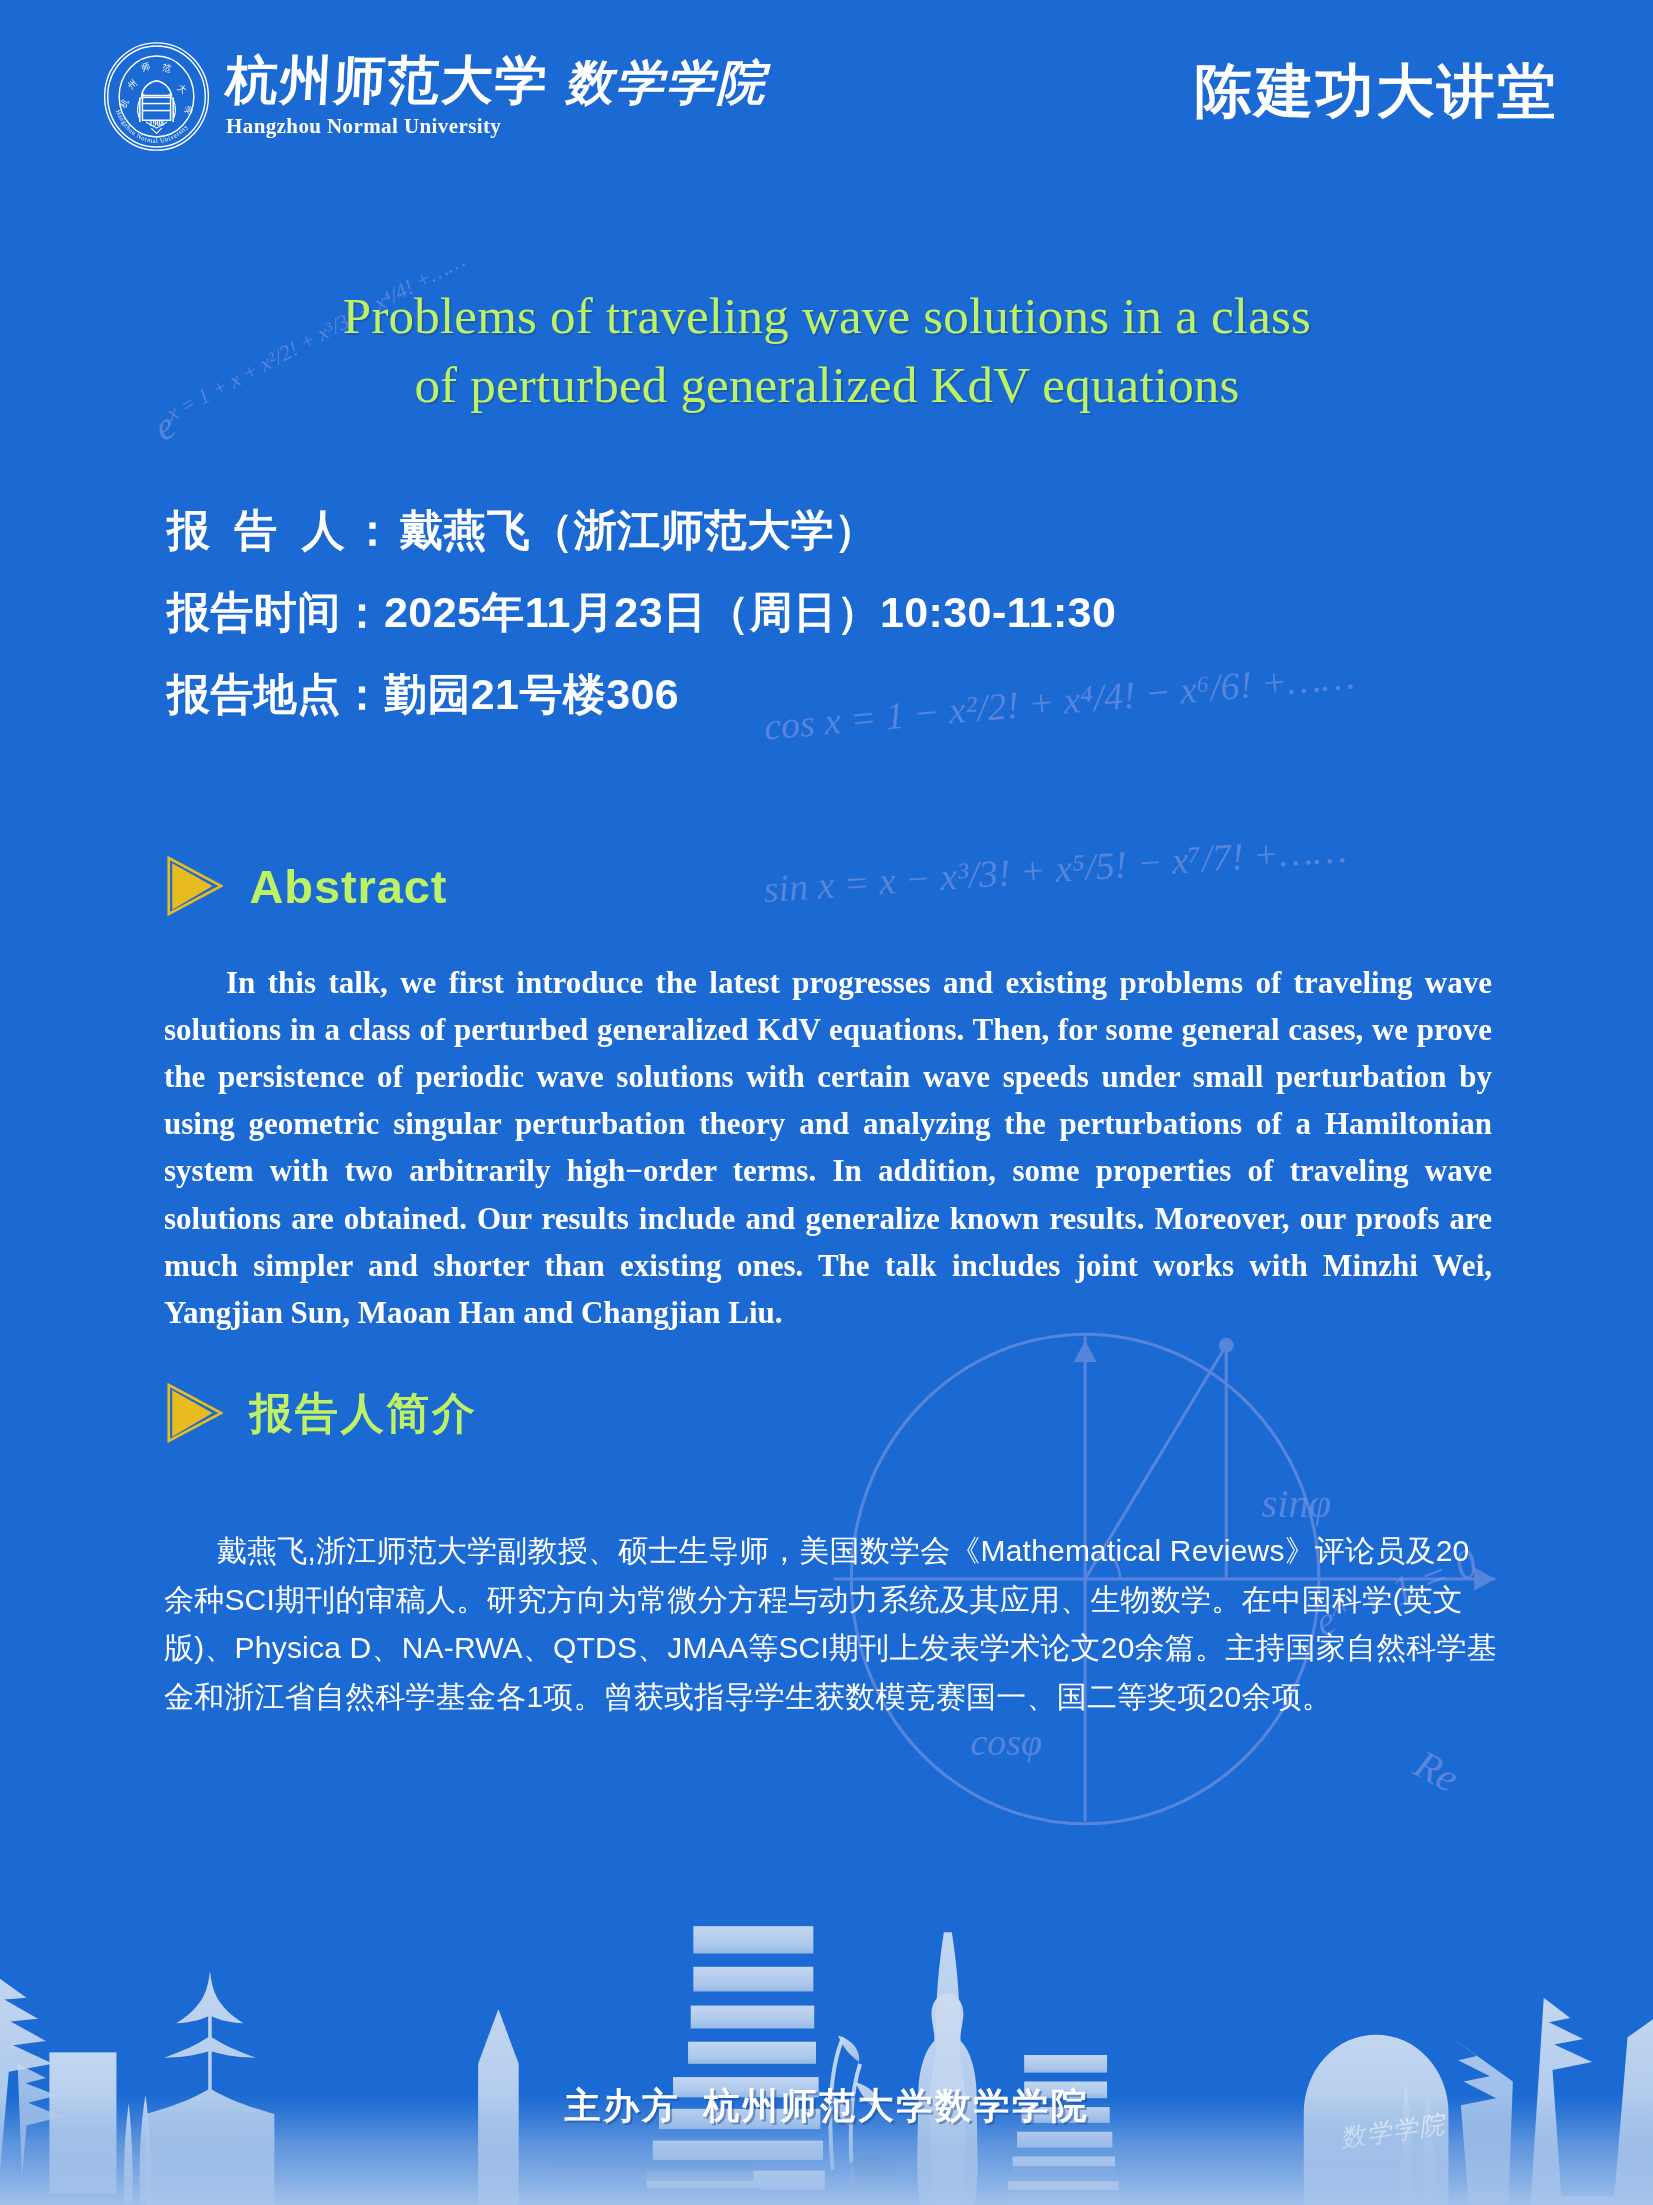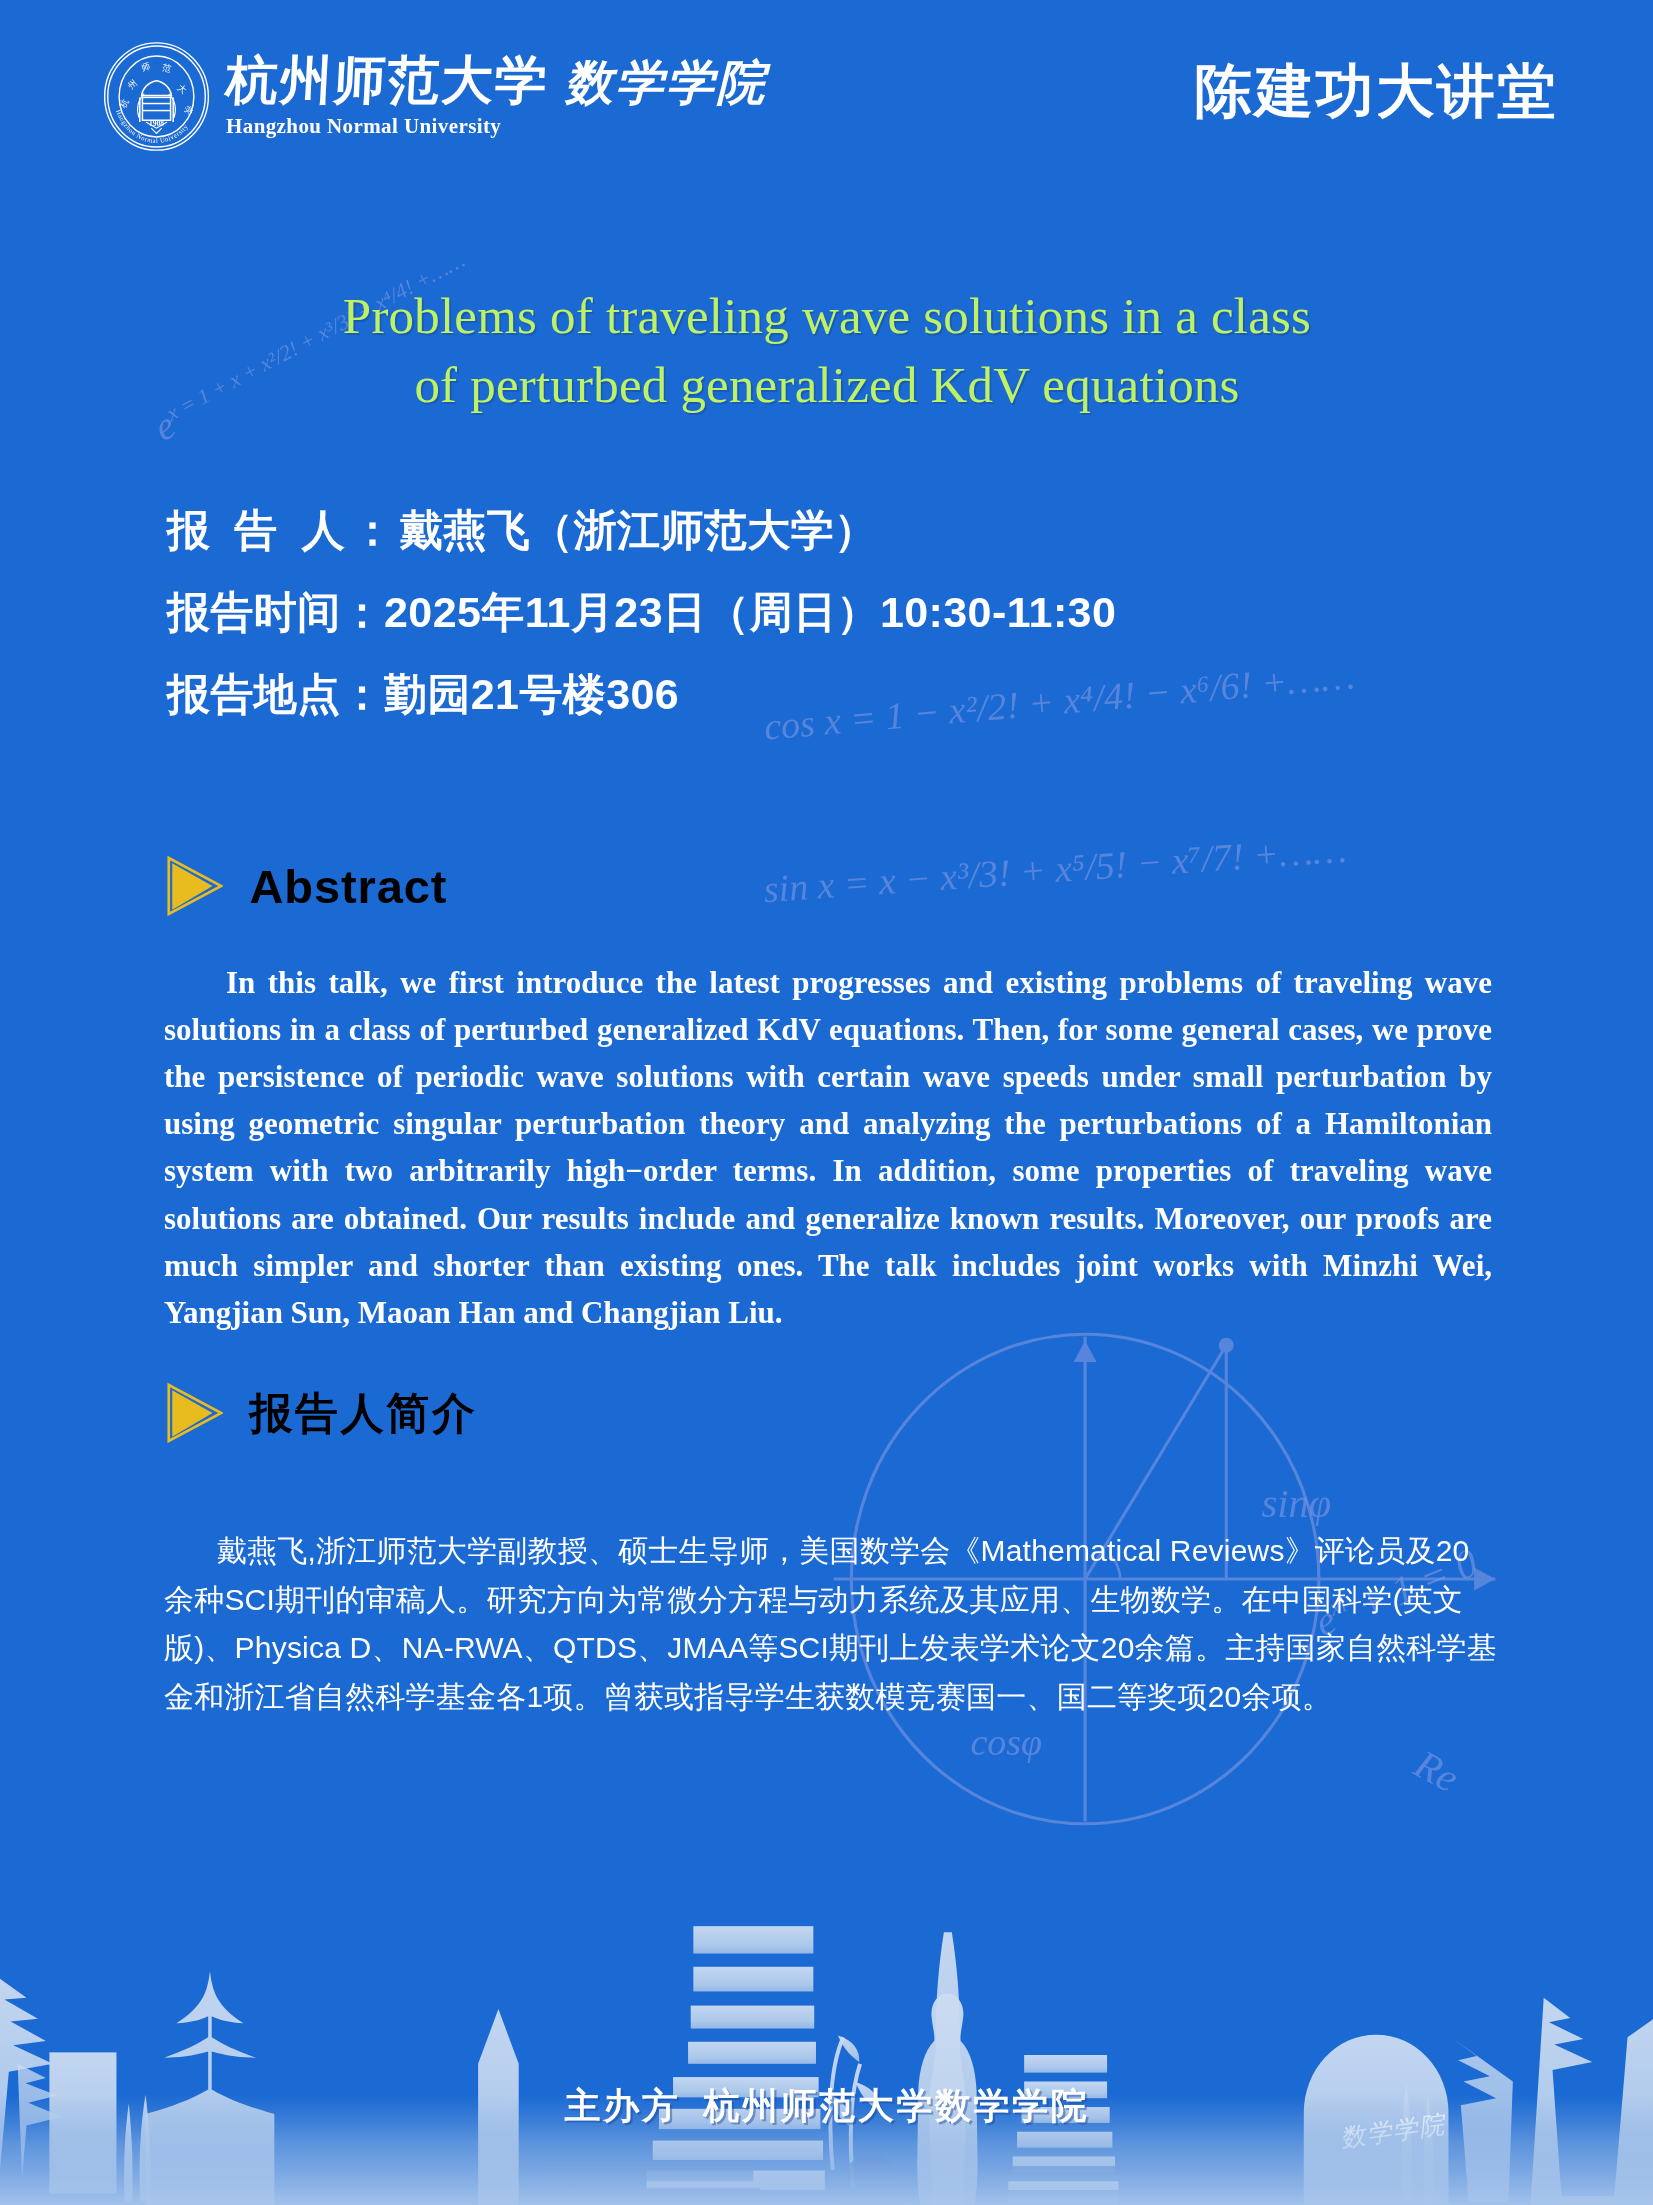--- a/index.html
+++ b/index.html
@@ -40,21 +40,21 @@
     letter-spacing:0.2px;color:#bef264;text-shadow:1.8px 1.8px 0 rgba(20,60,130,.35);}
 
   
   .meta{position:absolute;left:167px;top:509px;width:1279px;}
   .meta-line{font-size:43px;line-height:1.0;margin-bottom:39px;color:#fff;letter-spacing:0.4px;white-space:nowrap;font-weight:bold;}
   .meta-line .lbl{letter-spacing:6.2px;}
 
   
   .sec-head{position:absolute;display:flex;align-items:center;gap:26.5px;}
   .tri{width:56px;height:60px;flex:0 0 auto;}
-  .sec-label{font-size:47px;font-weight:bold;color:#000000;letter-spacing:0.9px;line-height:1;}
+  .sec-label{font-size:47px;font-weight:bold;color:#bef264;letter-spacing:0.9px;line-height:1;}
   .sec-label.cjk{font-size:43px;letter-spacing:2.6px;}
 
   #abstract-head{left:167px;top:856px;}
   #bio-head{left:167px;top:1383px;}
 
   
   .abs-body{position:absolute;left:164px;top:959px;width:1328px;
     font-family:"Liberation Serif",serif;font-weight:bold;font-size:31px;line-height:1.52;
     text-align:justify;text-align-last:left;color:#fff;}
   .abs-body .indent{display:inline-block;width:62px;}

